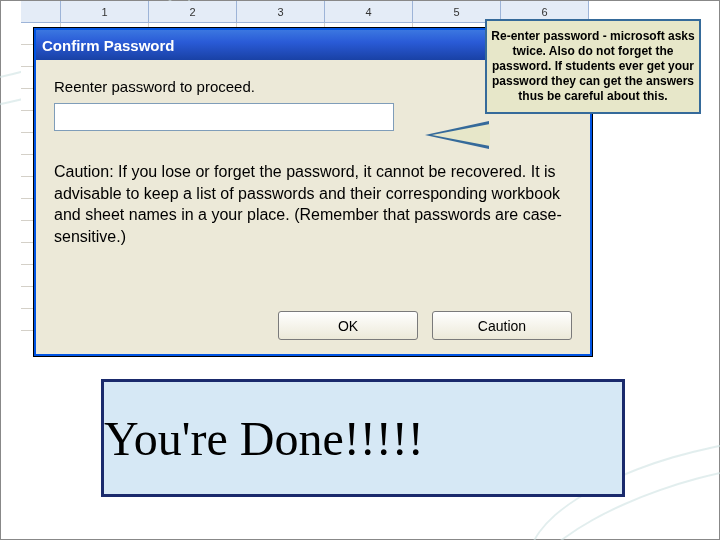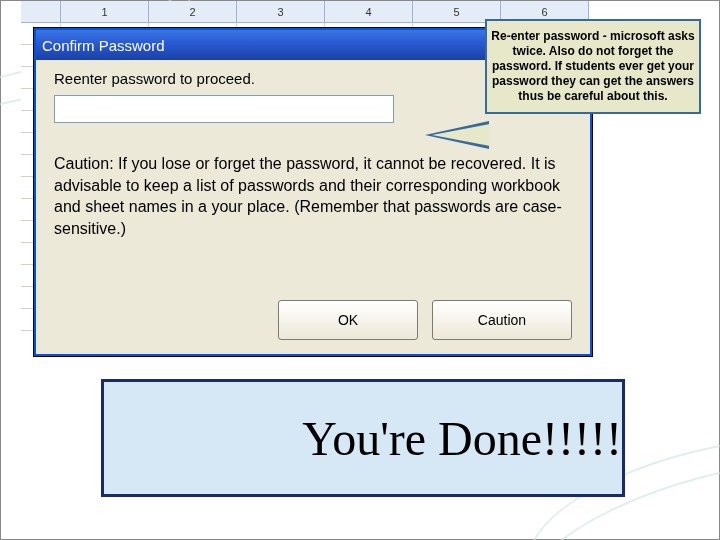--- a/index.html
+++ b/index.html
@@ -13,38 +13,38 @@
 
   
   .sheet{position:absolute;left:20px;top:0;width:590px;height:370px;background:#fff}
   .sheet .grid{display:grid;grid-template-columns:40px repeat(6,88px);grid-template-rows:22px repeat(14,22px);}
   .sheet .cell{border-right:1px solid #d4d0c8;border-bottom:1px solid #d4d0c8;font-size:10px;color:#666;display:flex;align-items:center;justify-content:center;background:#fff}
   .sheet .hdr{background:#e4ecf7;border-bottom:1px solid #9db4d8;border-right:1px solid #9db4d8;font-size:11px;color:#333}
 
   
   .dialog{position:absolute;left:33px;top:27px;width:554px;height:324px;background:#ece9d8;border:2px solid #0054e3;box-shadow:0 0 0 1px #000}
   .titlebar{height:30px;background:linear-gradient(#3b77e0,#2a5bd7 40%,#1941a5);display:flex;align-items:center;padding:0 6px}
-  .titlebar .ttl{color:#fff;font-weight:normal;font-size:15px;flex:1}
+  .titlebar .ttl{color:#fff;font-weight:bold;font-size:15px;flex:1}
   .winbtn{width:22px;height:22px;margin-left:2px;border:1px solid #fff;border-radius:3px;display:flex;align-items:center;justify-content:center;font-size:11px;font-weight:bold;color:#fff}
   .winbtn.close{background:linear-gradient(#f08070,#d64b2f)}
   .winbtn.help{background:linear-gradient(#6fa2f5,#2a5bd7)}
-  .dlgbody{padding:6px 18px;font-size:15px;color:#000}
+  .dlgbody{padding:14px 18px;font-size:15px;color:#000}
   .field-label{margin:4px 0 8px}
   .pwd-input{width:340px;height:28px;border:1px solid #7f9db9;background:#fff;font-size:14px;padding:2px 4px;box-sizing:border-box}
   .caution{margin-top:30px;font-size:16px;line-height:1.35;max-width:520px}
   .btnrow{position:absolute;bottom:14px;right:18px;display:flex;gap:14px}
-  .xp-btn{width:140px;height:40px;background:linear-gradient(#fff,#ece9d8);border:1px solid #7a7a7a;border-radius:3px;font-size:14px;font-family:inherit;cursor:pointer}
+  .xp-btn{width:140px;height:29px;background:linear-gradient(#fff,#ece9d8);border:1px solid #7a7a7a;border-radius:3px;font-size:14px;font-family:inherit;cursor:pointer}
 
   
   .callout{position:absolute;right:18px;top:18px;width:212px;background:#e7e7c9;border:2.5px solid #356a9a;padding:8px 0;font-size:12px;font-weight:bold;text-align:center;line-height:1.25;color:#000}
   .callout::after{content:"";position:absolute;left:-62px;top:100px;width:0;height:0;border-top:14px solid transparent;border-bottom:14px solid transparent;border-right:64px solid #356a9a}
   .callout::before{content:"";position:absolute;left:-55px;top:103px;width:0;height:0;border-top:11px solid transparent;border-bottom:11px solid transparent;border-right:58px solid #e7e7c9;z-index:1}
 
   
-  .done{position:absolute;left:100px;top:378px;width:518px;height:112px;background:#d6e8f5;border:3px solid #1a2a6c;display:flex;align-items:center;justify-content:flex-end}
+  .done{position:absolute;left:100px;top:378px;width:518px;height:112px;background:#d6e8f5;border:3px solid #1a2a6c;display:flex;align-items:center;justify-content:flex-start}
   .done-text{font-family:Garamond,Georgia,'Times New Roman',serif;font-size:48px;color:#000}
 </style>
 </head>
 <body>
 
 <div class="slide">
   <div class="swoosh tl"></div>
   <div class="swoosh tl2"></div>
   <div class="swoosh br"></div>
   <div class="swoosh br2"></div>

